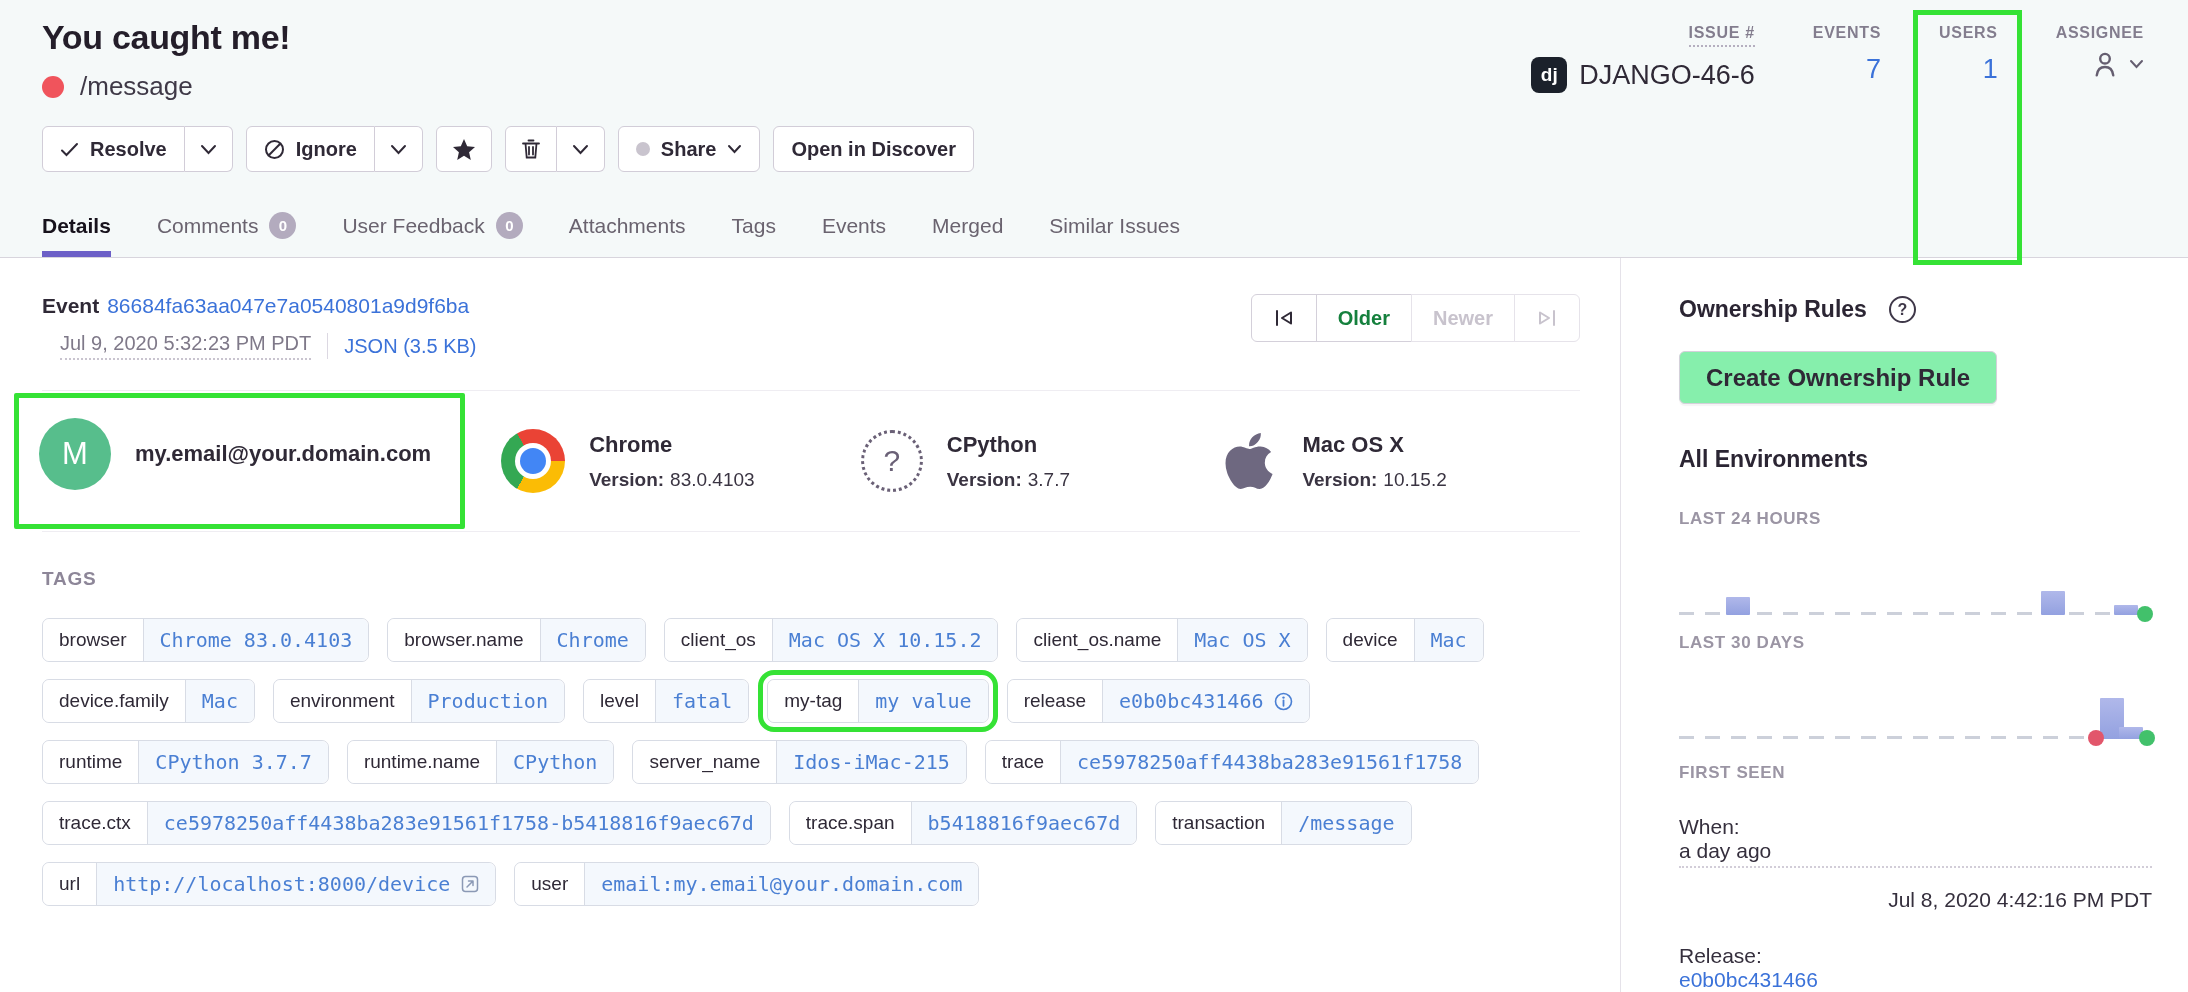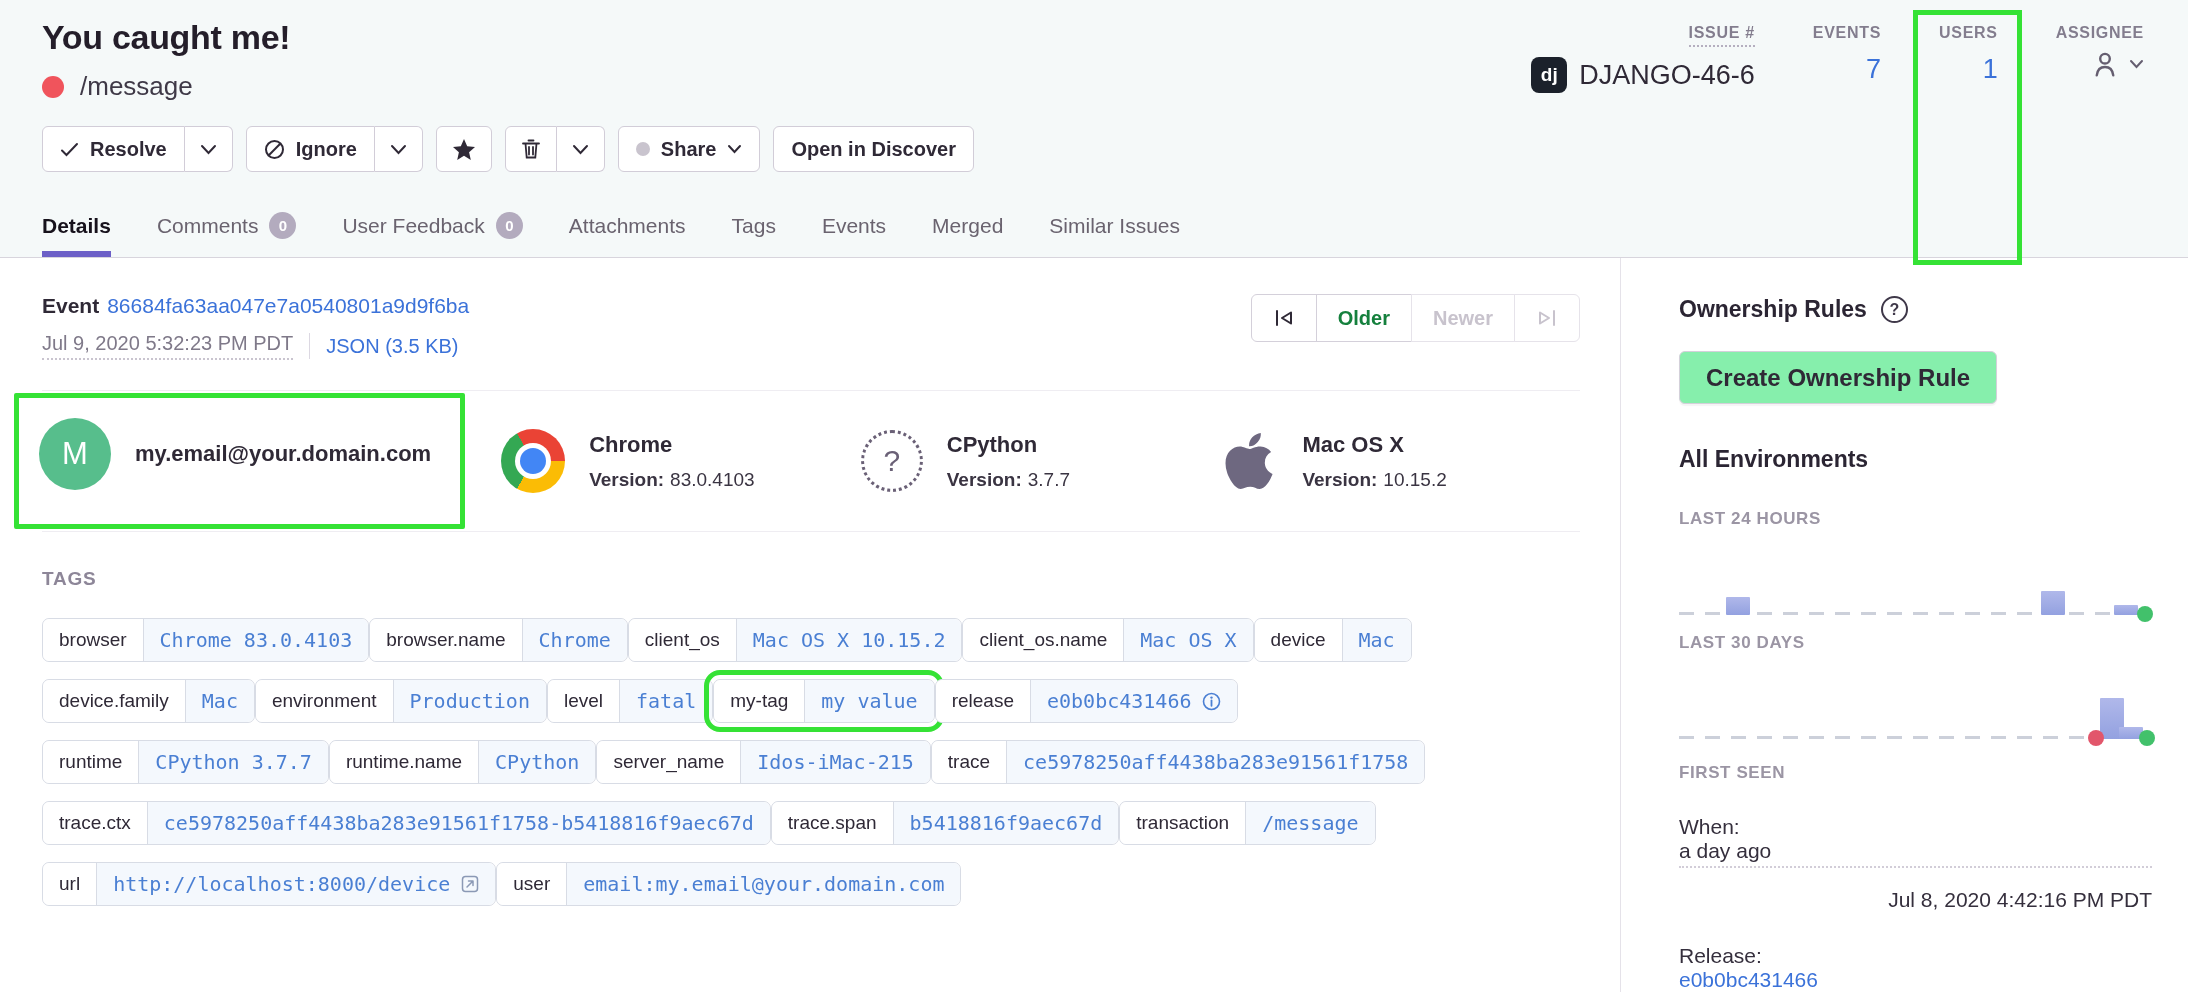--- a/index.html
+++ b/index.html
@@ -58,21 +58,21 @@
     display:flex; align-items:center; justify-content:center; font-size:15px; font-weight:bold;
   }
   
   .main { display:flex; height:734px; background:#fff; }
   .content { flex:1; padding:36px 40px 0 42px; }
   
   .event-row { display:flex; justify-content:space-between; align-items:flex-start; }
   .event-title { font-size:21px; font-weight:bold; color:#2f2936; }
   .event-id-link { font-weight:normal; color:#3b72d9; margin-left:8px; cursor:pointer; }
   .event-meta { margin-top:14px; display:flex; align-items:center; gap:16px; font-size:20px; }
-  .timestamp { color:#7f7989; border-bottom:2px dotted #c9c4cf; padding-bottom:3px; }
+  .timestamp { color:#7f7989; border-bottom:2px dotted #c9c4cf; padding-bottom:3px;margin-left:18px; }
   .meta-sep { width:1px; height:26px; background:#dcd8e2; }
   .json-link { color:#3b72d9; cursor:pointer; }
   .pager { display:flex; }
   .pg {
     height:48px; background:#fff; border:1px solid #d4d0da; margin-left:-1px;
     display:flex; align-items:center; justify-content:center;
     font-size:20px; font-weight:bold; color:#15803d; padding:0 21px; cursor:pointer;
   }
   .pg:first-child { border-radius:6px 0 0 6px; }
   .pg:last-child { border-radius:0 6px 6px 0; }
@@ -108,38 +108,38 @@
   }
   .python-circle {
     width:62px; height:62px; border-radius:50%; border:3px dotted #6a6076; flex:none;
     display:flex; align-items:center; justify-content:center;
     font-size:30px; color:#6a6076;
   }
   .apple-logo { width:58px; height:64px; flex:none; }
   
   .tags-head { margin-top:36px; font-size:19px; font-weight:bold; color:#8d8698; letter-spacing:0.8px; }
   .tag-rows { margin-top:28px; display:flex; flex-direction:column; gap:17px; }
-  .tag-row { display:flex; align-items:center; }
+  .tag-row { display:flex; gap:18px; align-items:center; }
   .pill {
     display:flex; border:1px solid #d8dce5; border-radius:7px; height:44px;
     overflow:visible; background:#fff; align-items:stretch; flex:none;
   }
   .pill-key {
     display:flex; align-items:center; padding:0 16px; font-size:19px; color:#2f2936;
     background:#fff; border-right:1px solid #d8dce5; border-radius:7px 0 0 7px; cursor:pointer;
   }
   .pill-val {
     display:flex; align-items:center; gap:11px; padding:0 16px;
     background:#f4f8fd; color:#4a7fd3; border-radius:0 7px 7px 0;
     font-family:"DejaVu Sans Mono", monospace; font-size:20px; cursor:pointer; white-space:nowrap;
   }
   .pill.highlight { outline:5px solid #35e235; outline-offset:4px; }
   
   .sidebar { width:568px; border-left:1px solid #e5e2e9; padding:38px 36px 0 58px; background:#fff; }
-  .sb-title-row { display:flex; align-items:center; gap:14px; }
+  .sb-title-row { display:flex; align-items:center; gap:22px; }
   .sb-title { font-size:23px; font-weight:bold; color:#2b2533; }
   .q-icon {
     width:27px; height:27px; border:2px solid #3f3849; border-radius:50%; color:#3f3849;
     display:flex; align-items:center; justify-content:center; font-size:16px; font-weight:bold; cursor:pointer;
   }
   .sb-btn {
     margin-top:28px; height:53px; background:#86efac; border:1px solid #d4d0da; border-radius:6px;
     font-size:24px; font-weight:bold; color:#2f2936; padding:0 26px; cursor:pointer;
     box-shadow:0 2px 1px rgba(50,40,60,0.05); font-family:"Liberation Sans", sans-serif;
   }

